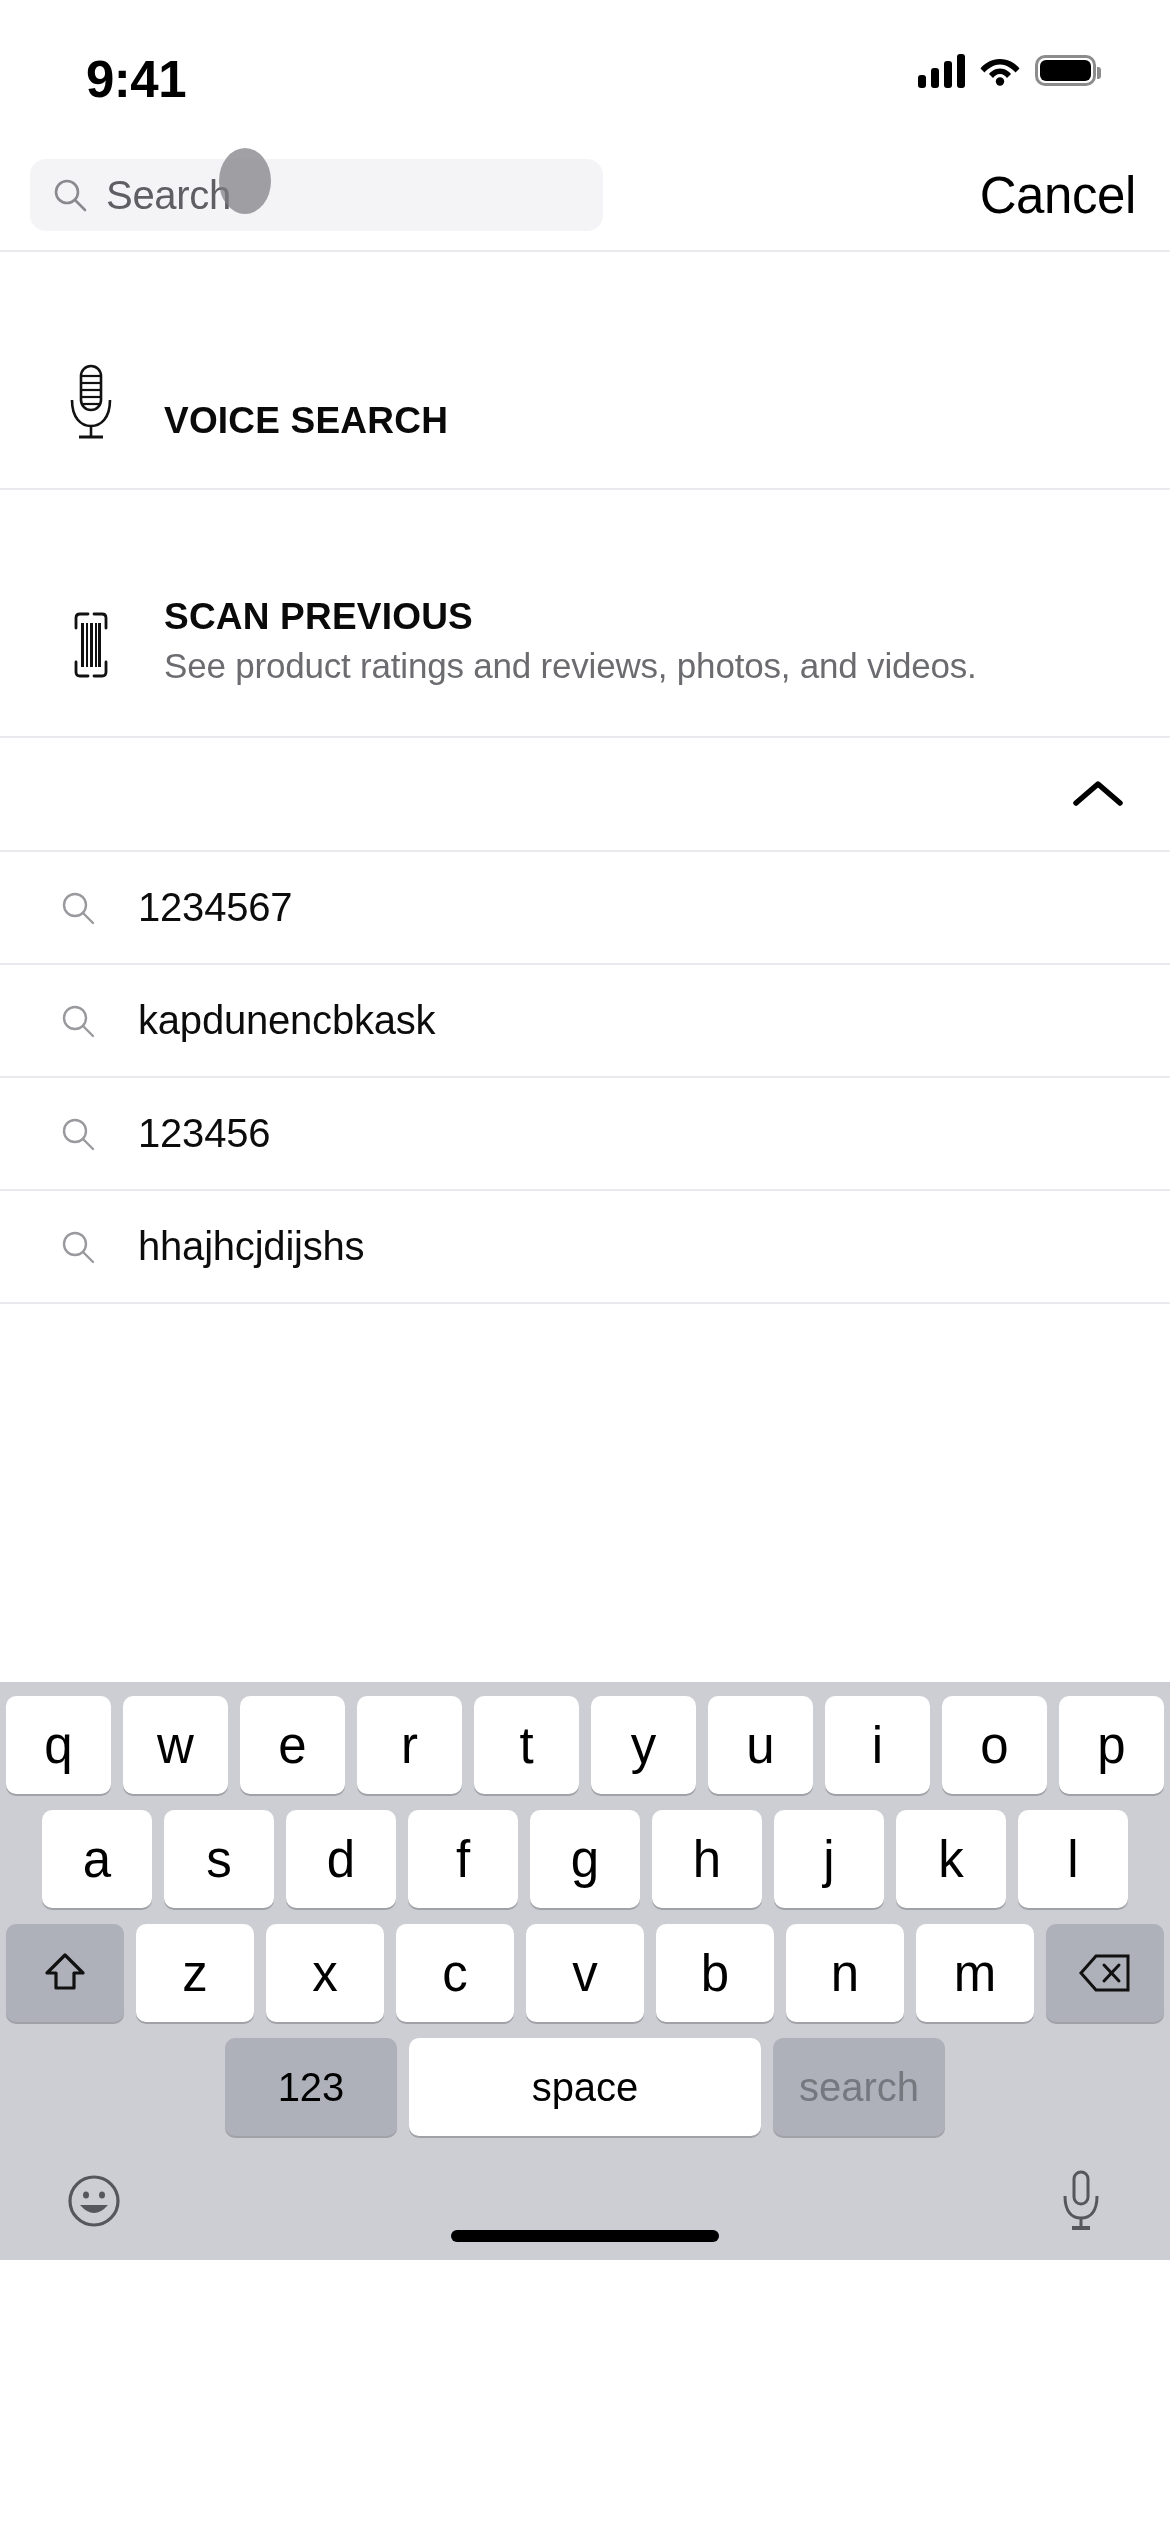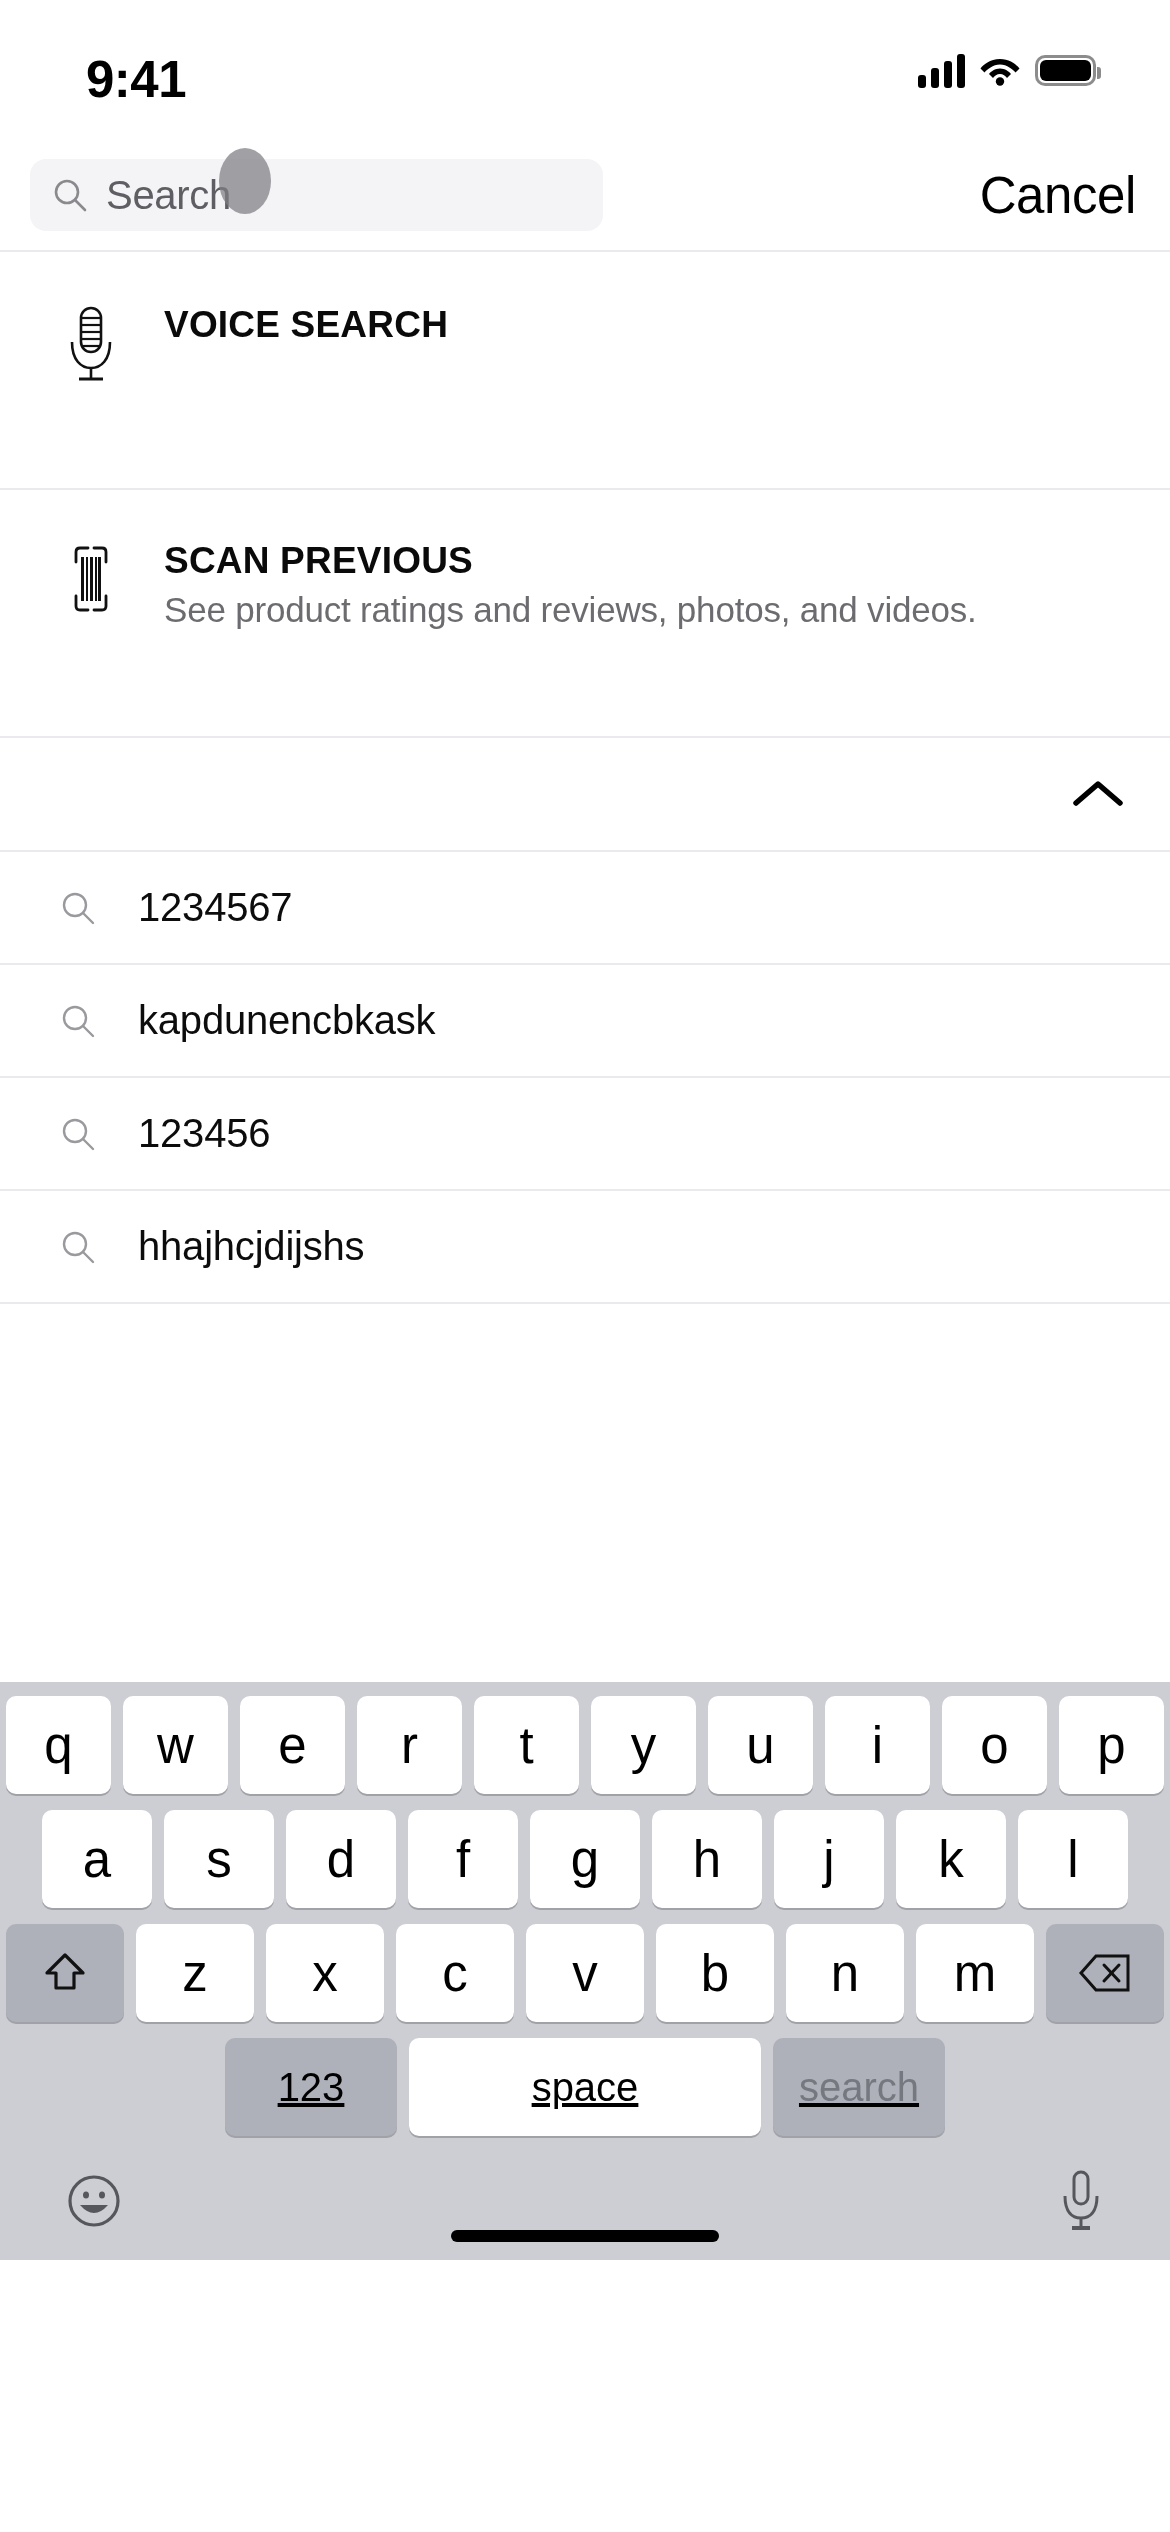--- a/index.html
+++ b/index.html
@@ -93,21 +93,21 @@
     width: 52px; height: 66px;
     border-radius: 50%;
     background: rgba(125,125,130,0.72);
     pointer-events: none;
   }
 
   
   .divider { height: 2px; background: #ebe9ee; width: 100%; }
 
   .action {
-    display: flex; align-items: flex-start;
+    display: flex; align-items: flex-end;
     padding: 0 46px 0 62px;
     gap: 44px;
     flex: 0 0 138px;
   }
   .action.voice { flex: 0 0 144px; padding-top: 6px; }
   .action.scan  { flex: 0 0 146px; }
   .action-icon { flex: 0 0 58px; height: 80px; display:flex; align-items:center; justify-content:center; }
   .action-text { display: flex; flex-direction: column; gap: 8px; }
   .action-title {
     font-size: 37px; font-weight: 700; color: #0a0a0a;
@@ -152,21 +152,21 @@
     position: relative;
   }
   .krow {
     display: flex; justify-content: center; align-items: center;
     height: 98px;
     margin-bottom: 16px;
   }
   .krow.r1 { padding: 0 6px; gap: 12px; }
   .krow.r2 { padding: 0 42px; gap: 12px; }
   .krow.r3 { padding: 0 6px; gap: 12px; }
-  .krow.r4 { padding: 0 6px; gap: 12px; margin-bottom: 6px; text-decoration: underline; }
+  .krow.r4 { padding: 0 6px; gap: 12px; margin-bottom: 6px; }
 
   .key {
     background: #ffffff;
     border-radius: 10px;
     box-shadow: 0 2px 0 rgba(100,100,110,0.42);
     display: flex; align-items: center; justify-content: center;
     font-size: 51px; color: #000;
     height: 98px;
     flex: 1 1 0;
   }

